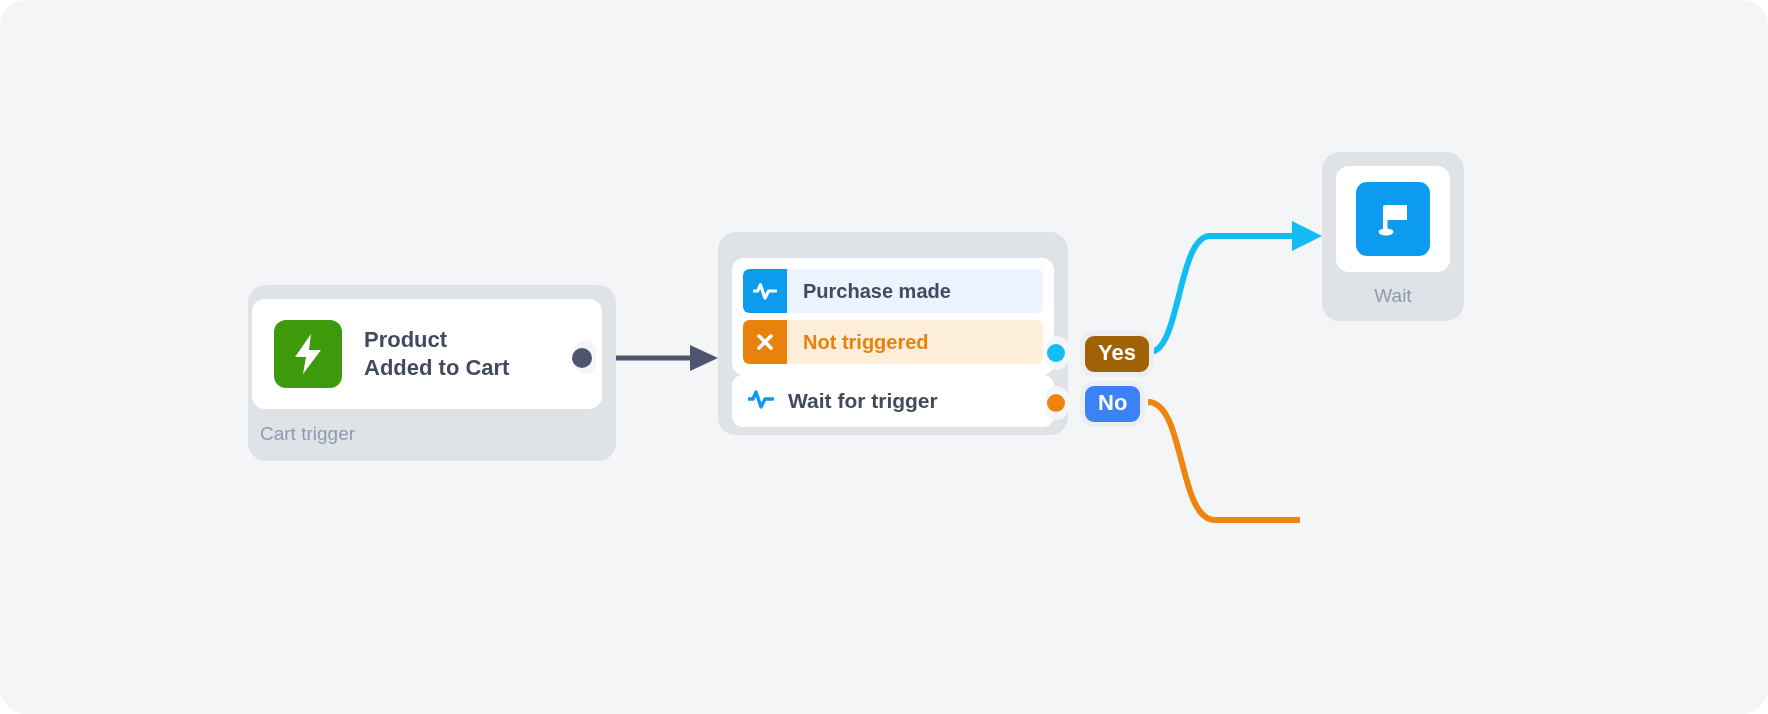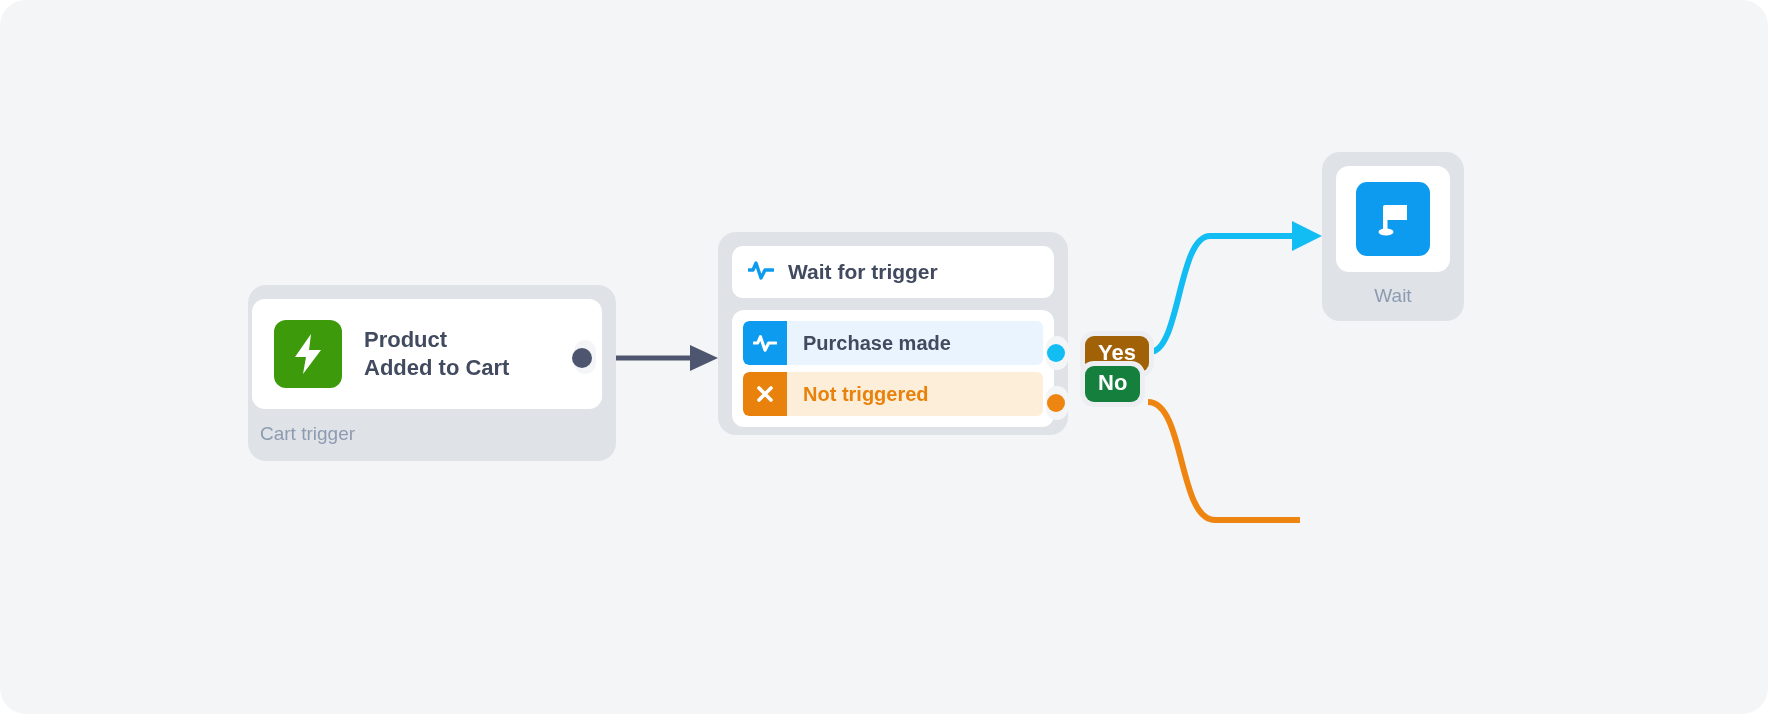--- a/index.html
+++ b/index.html
@@ -171,21 +171,21 @@
     position: absolute;
     border-radius: 9px;
     color: #ffffff;
     font-size: 22px;
     font-weight: bold;
     padding: 5px 13px 7px 13px;
     box-shadow: 0 0 0 5px #eceef1;
     line-height: 1.1;
   }
   #badge-yes { left: 1085px; top: 336px; background: #a16207; }
-  #badge-no  { left: 1085px; top: 366px; background: #15803d; text-align: center; }
+  #badge-no  { left: 1085px; top: 386px; background: #3b82f6; text-align: center; }
 
   
   .port {
     position: absolute;
     width: 18px;
     height: 18px;
     border-radius: 50%;
   }
   #port-yes { left: 1047px; top: 344px; background: #12bdf3; }
   #port-no  { left: 1047px; top: 394px; background: #ef8511; }
@@ -235,49 +235,49 @@
       <div id="entry-title">Product
 Added to Cart</div>
     </div>
     <div class="node-footer">Cart trigger</div>
   </div>
   <div class="notch" id="notch-entry"></div>
   <div class="port" id="port-entry"></div>
 
   <div id="wait-node">
 
-    <div id="wait-header">
-      <span>
-        <svg width="26" height="22" viewBox="0 0 26 22" aria-hidden="true">
-          <path d="M1 11 H5 L8 4 L13 19 L17 11 H25" fill="none" stroke="#0d9bf0" stroke-width="3.4" stroke-linecap="round" stroke-linejoin="round"></path>
-        </svg>
-      </span>
-      <span id="wait-header-title">Wait for trigger</span>
-    </div>
-
     <div id="wait-body">
 
       <div class="cond-row blue">
         <div class="cond-icon blue">
           <svg width="24" height="20" viewBox="0 0 26 22" aria-hidden="true">
             <path d="M1 11 H5 L8 4 L13 19 L17 11 H25" fill="none" stroke="#ffffff" stroke-width="3.4" stroke-linecap="round" stroke-linejoin="round"></path>
           </svg>
         </div>
         <div class="cond-label blue">Purchase made</div>
       </div>
 
       <div class="cond-row amber">
         <div class="cond-icon amber">
           <svg width="20" height="20" viewBox="0 0 20 20" aria-hidden="true">
             <path d="M4 4 L16 16 M16 4 L4 16" stroke="#ffffff" stroke-width="3.6" stroke-linecap="round"></path>
           </svg>
         </div>
         <div class="cond-label amber">Not triggered</div>
       </div>
 
+    </div>
+
+    <div id="wait-header">
+      <span>
+        <svg width="26" height="22" viewBox="0 0 26 22" aria-hidden="true">
+          <path d="M1 11 H5 L8 4 L13 19 L17 11 H25" fill="none" stroke="#0d9bf0" stroke-width="3.4" stroke-linecap="round" stroke-linejoin="round"></path>
+        </svg>
+      </span>
+      <span id="wait-header-title">Wait for trigger</span>
     </div>
 
   </div>
 
   <div class="notch" id="notch-yes"></div>
   <div class="notch" id="notch-no"></div>
   <div class="port" id="port-yes"></div>
   <div class="port" id="port-no"></div>
 
   <div class="badge" id="badge-yes">Yes</div>

